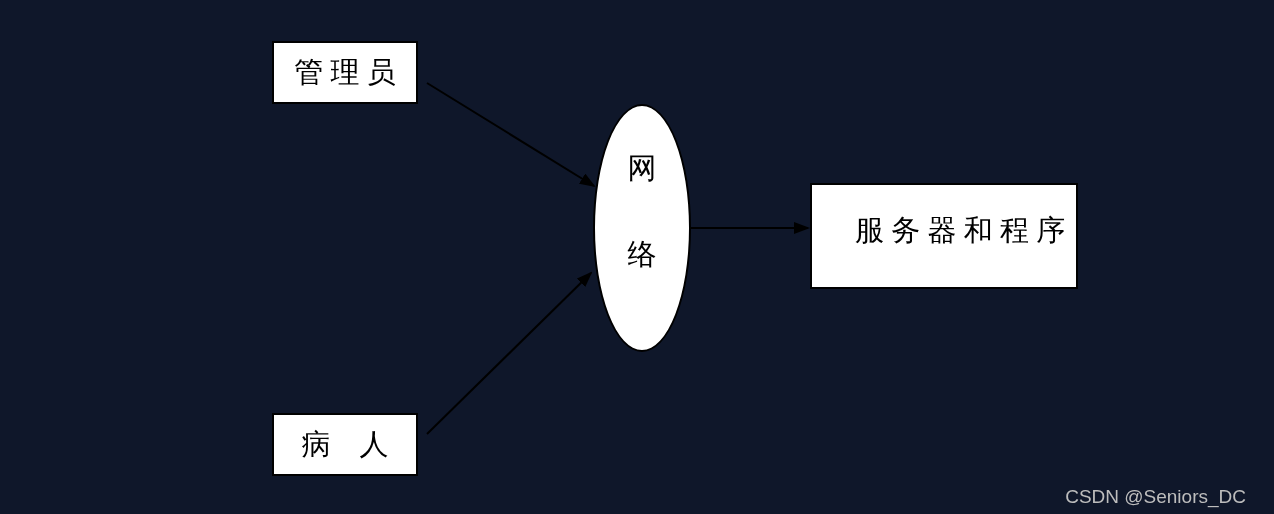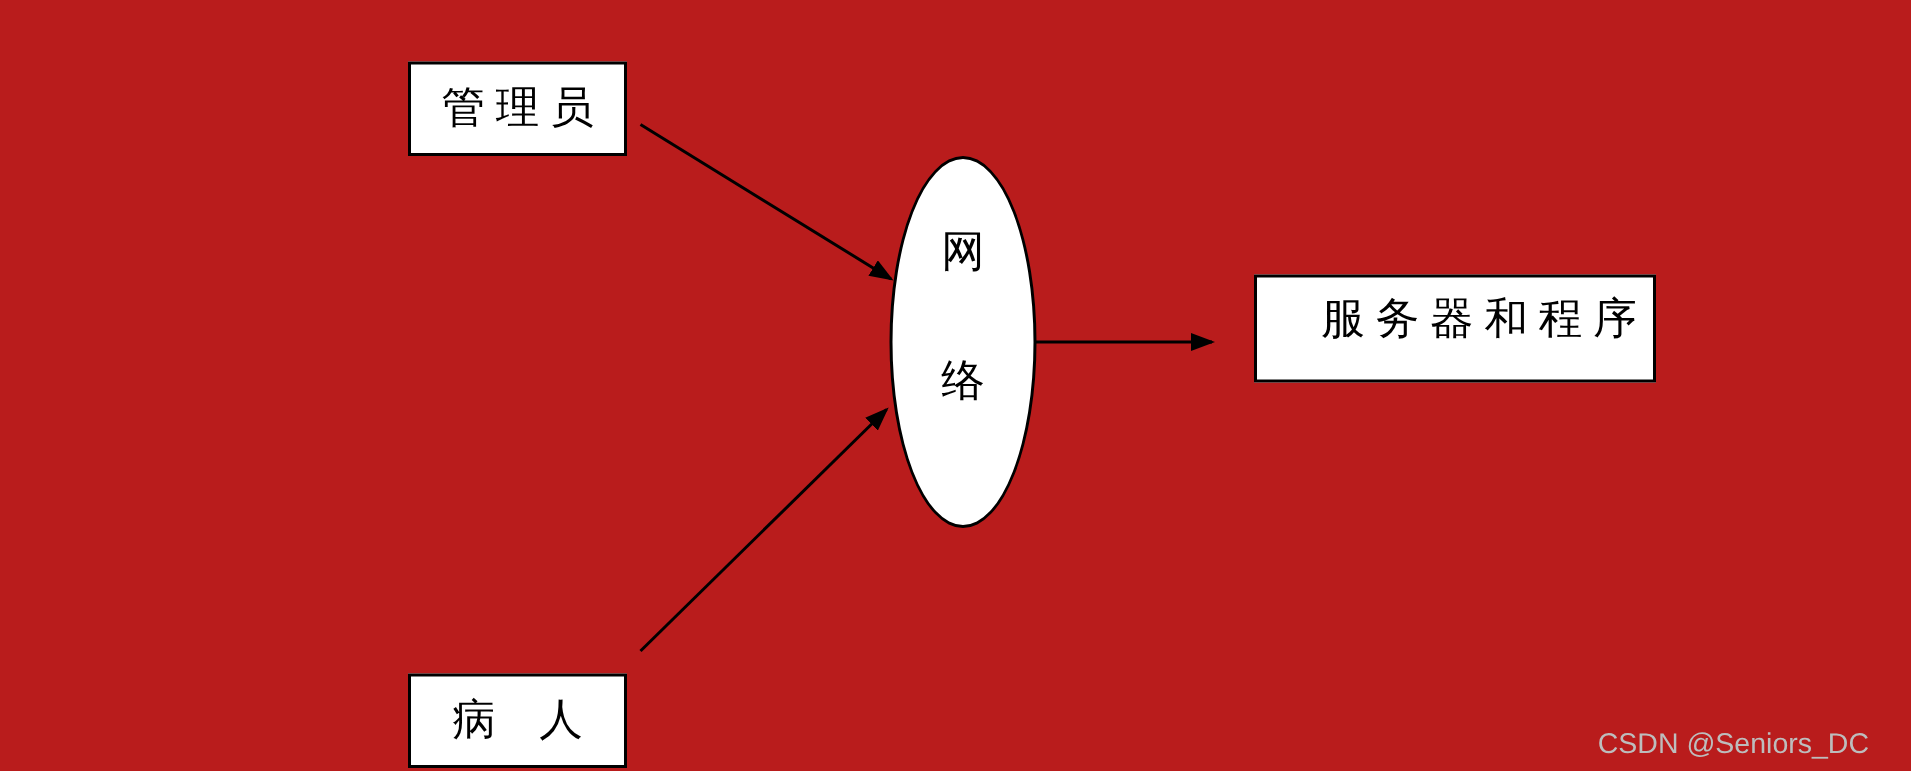--- a/index.html
+++ b/index.html
@@ -1,39 +1,39 @@
 <!DOCTYPE html>
 <html><head>
 <meta charset="utf-8">
 <style>
   html, body { margin: 0; padding: 0; }
   .canvas {
     position: relative;
     width: 1274px;
     height: 514px;
-    background: #b91c1c;
+    background: #0f172a;
     overflow: hidden;
     font-family: "Liberation Serif", "DejaVu Serif", serif;
   }
   .node {
     position: absolute;
     box-sizing: border-box;
     border: 2px solid #000;
     background: #fff;
     display: flex;
     align-items: center;
     justify-content: center;
     font-size: 29px;
     color: #000;
     white-space: pre;
     line-height: 1;
   }
   .node-admin   { left: 272px; top: 41px;  width: 146px; height: 63px; }
-  .node-patient { left: 272px; top: 413px; width: 146px; height: 63px; margin-top: 36px; }
-  .node-server  { left: 836px; top: 183px; width: 268px; height: 72px; letter-spacing: 0; padding-bottom: 12px; padding-left: 32px; }
+  .node-patient { left: 272px; top: 413px; width: 146px; height: 63px; }
+  .node-server  { left: 810px; top: 183px; width: 268px; height: 106px; letter-spacing: 0; padding-bottom: 12px; padding-left: 32px; }
   .node-network {
     position: absolute;
     box-sizing: border-box;
     left: 593px; top: 104px;
     width: 98px; height: 248px;
     border: 2px solid #000;
     border-radius: 50%;
     background: #fff;
   }
   .net-line {

